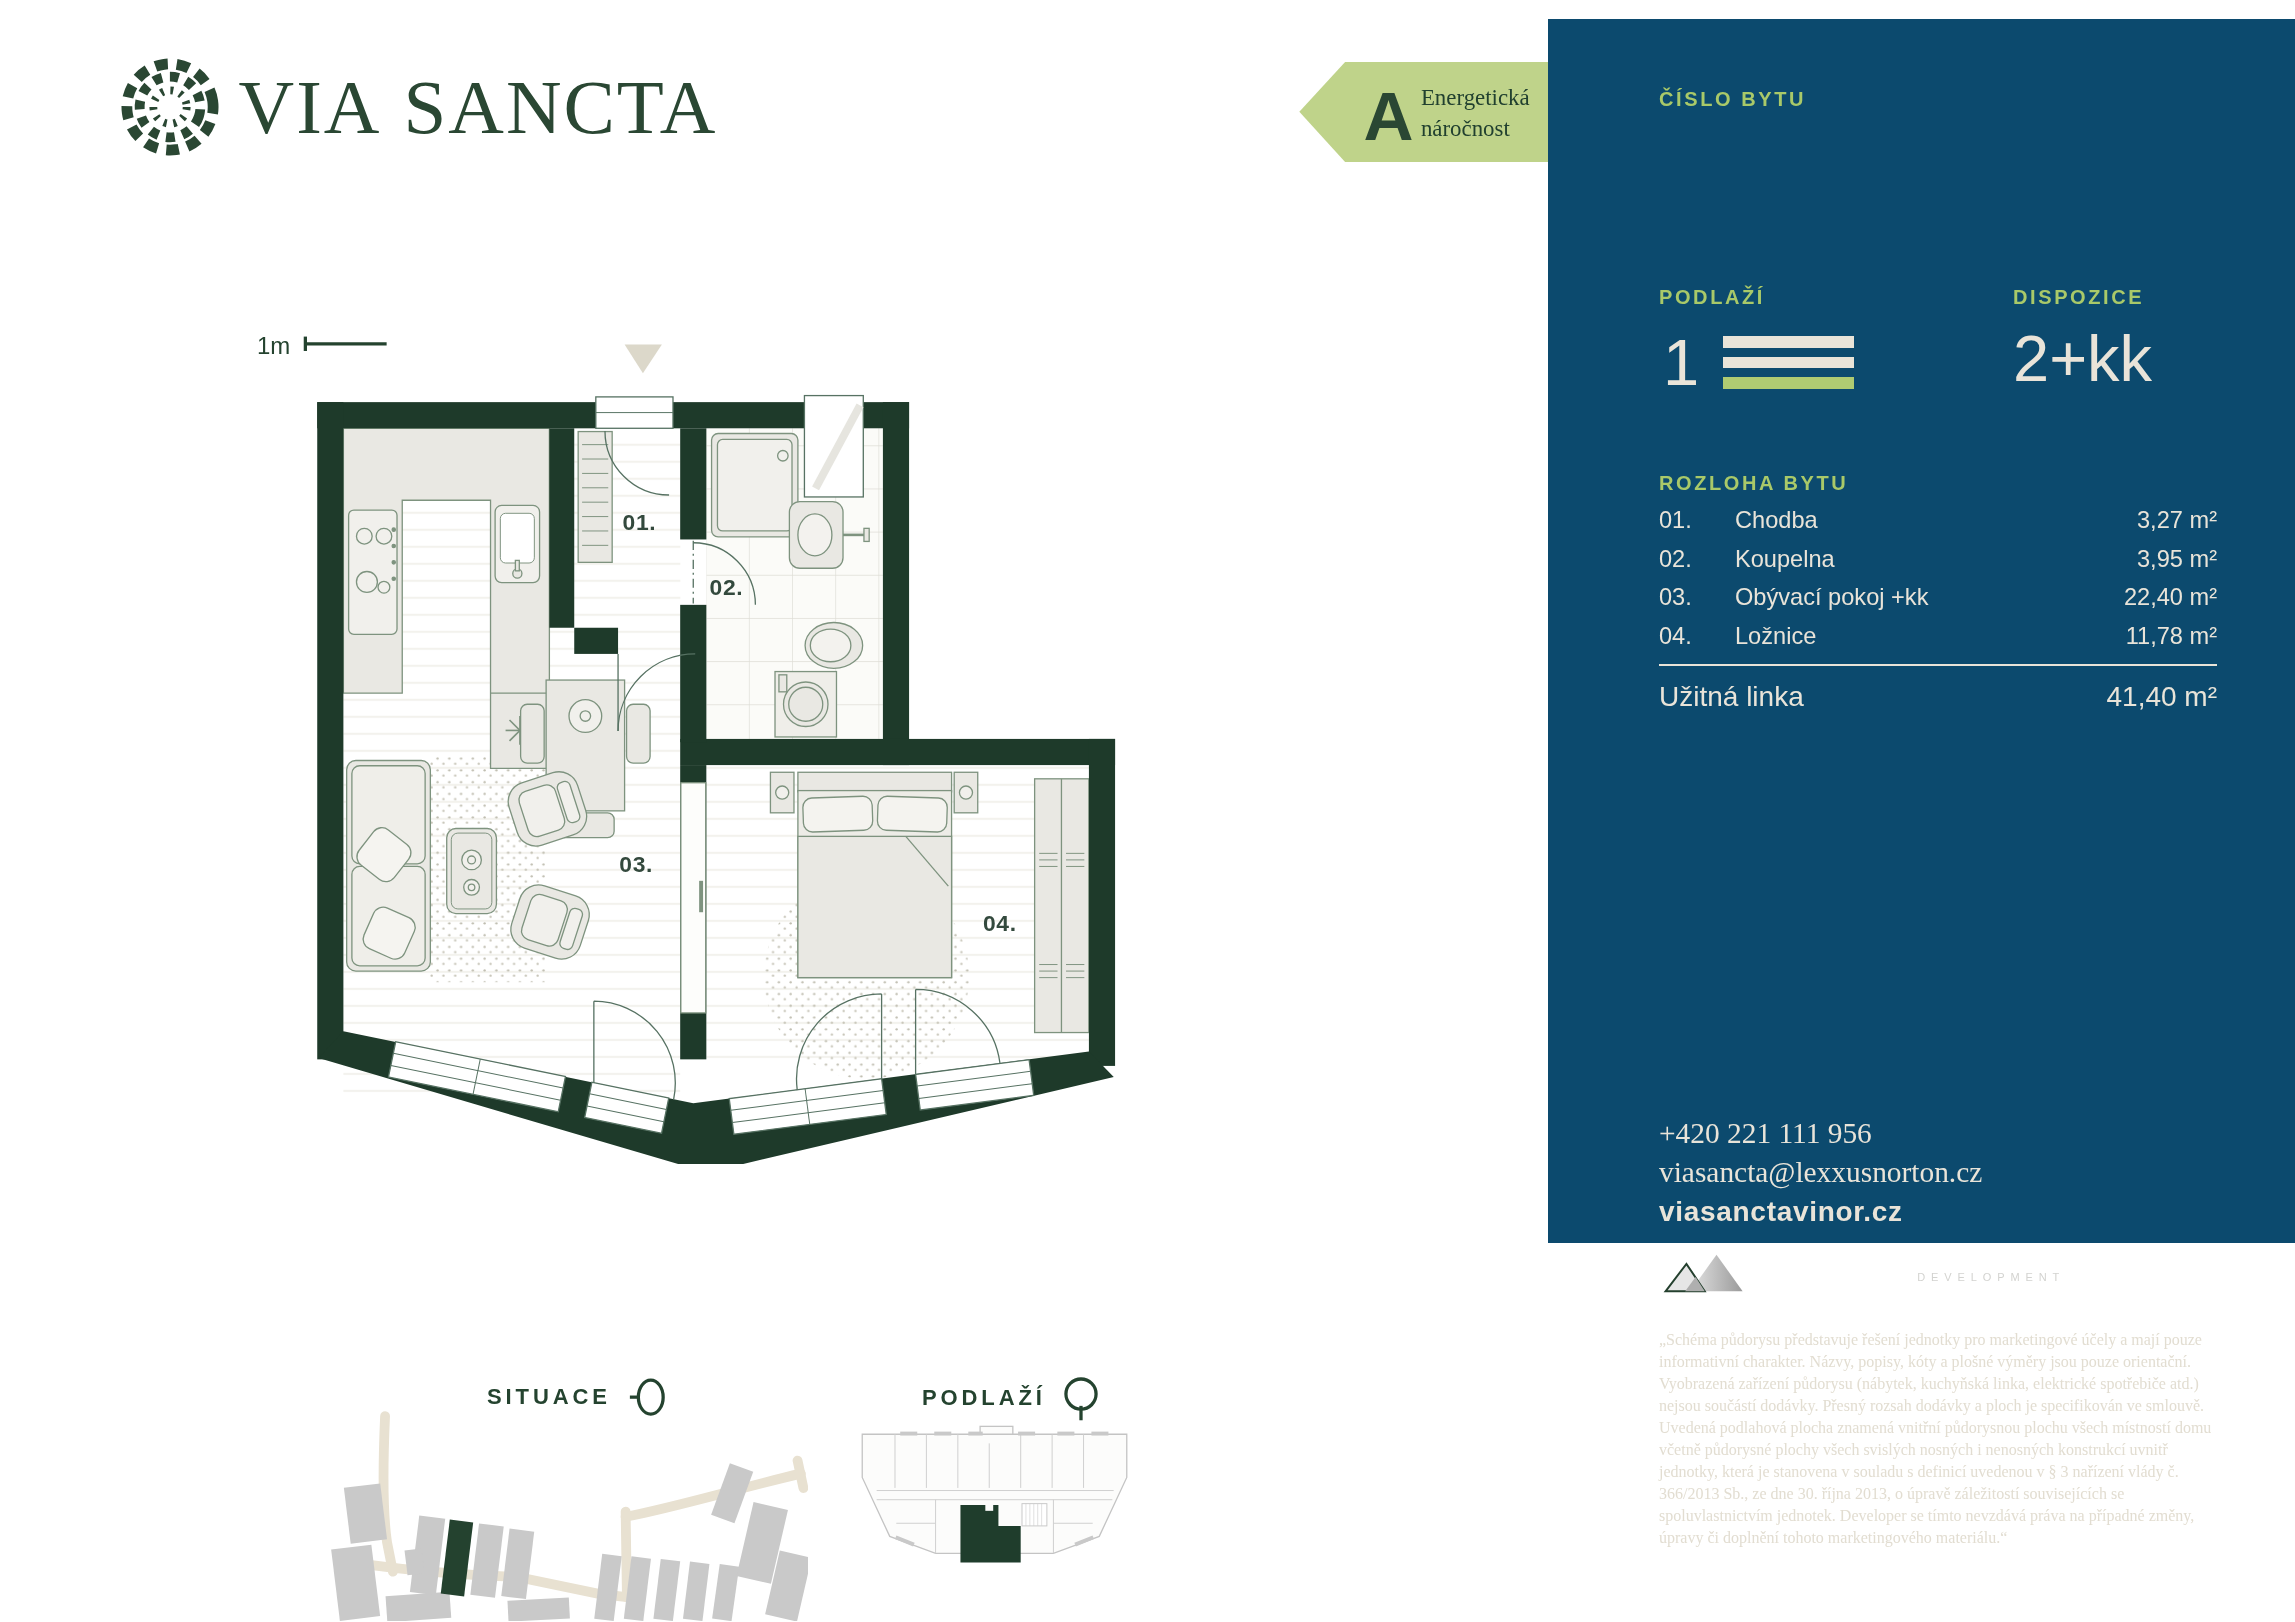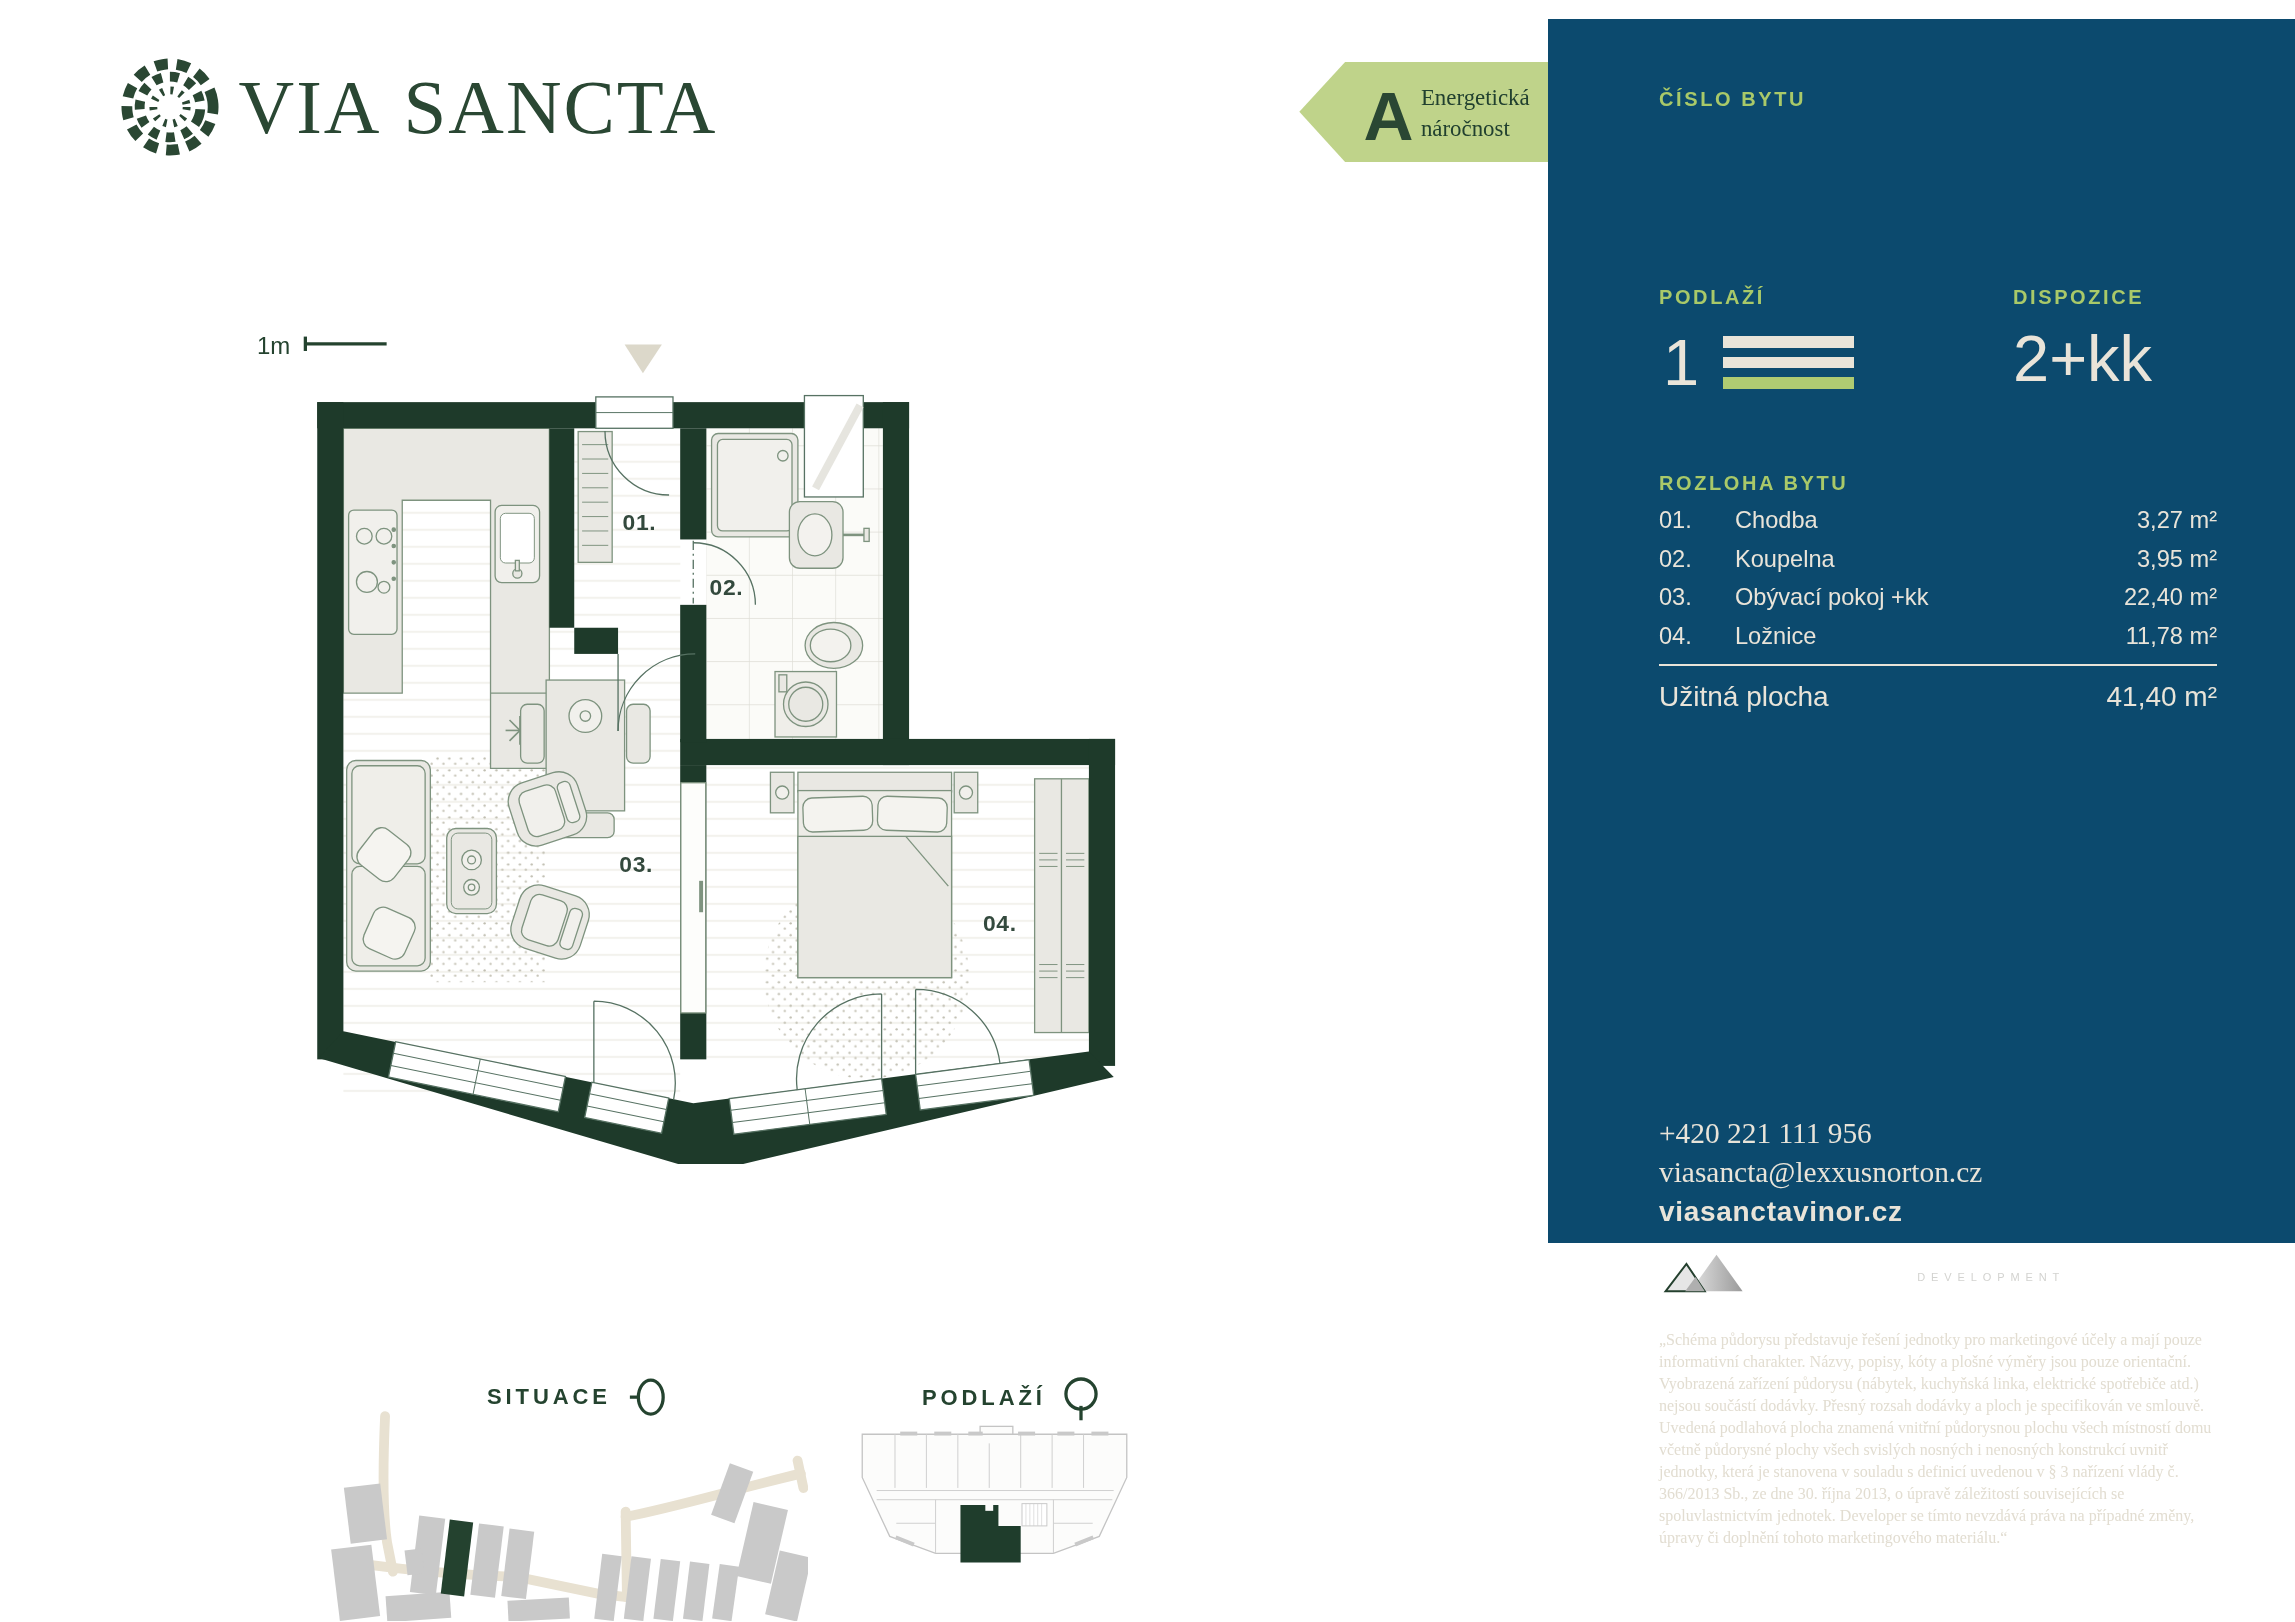--- a/index.html
+++ b/index.html
@@ -439,21 +439,21 @@
     </div>
     <div class="room-row" style="top:604px;">
       <span class="room-idx">04.</span>
       <span class="room-name">Ložnice</span>
       <span class="room-area">11,78 m²</span>
     </div>
 
     <div class="p-divider" style="top:645px;"></div>
 
     <div class="total-row" style="top:662px;">
-      <span class="tlabel">Užitná plocha</span>
+      <span class="tlabel">Užitná linka</span>
       <span>41,40 m²</span>
     </div>
 
     <div class="p-serif" style="left:111px;top:1098px;">+420 221 111 956</div>
     <div class="p-serif" style="left:111px;top:1137px;">viasancta@lexxusnorton.cz</div>
     <div class="p-web" style="left:111px;top:1177px;">viasanctavinor.cz</div>
 
     <div class="atlantis">
       <svg width="98" height="42" viewBox="0 0 150 64">
         <defs>

